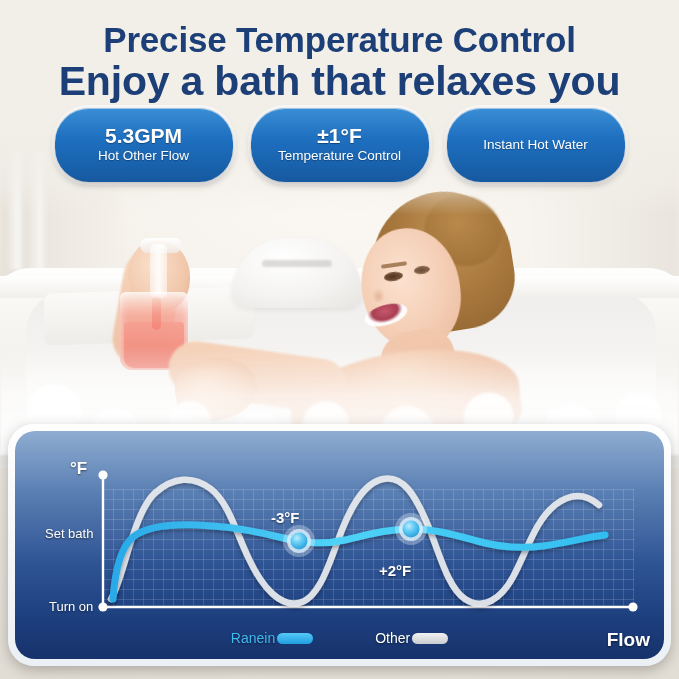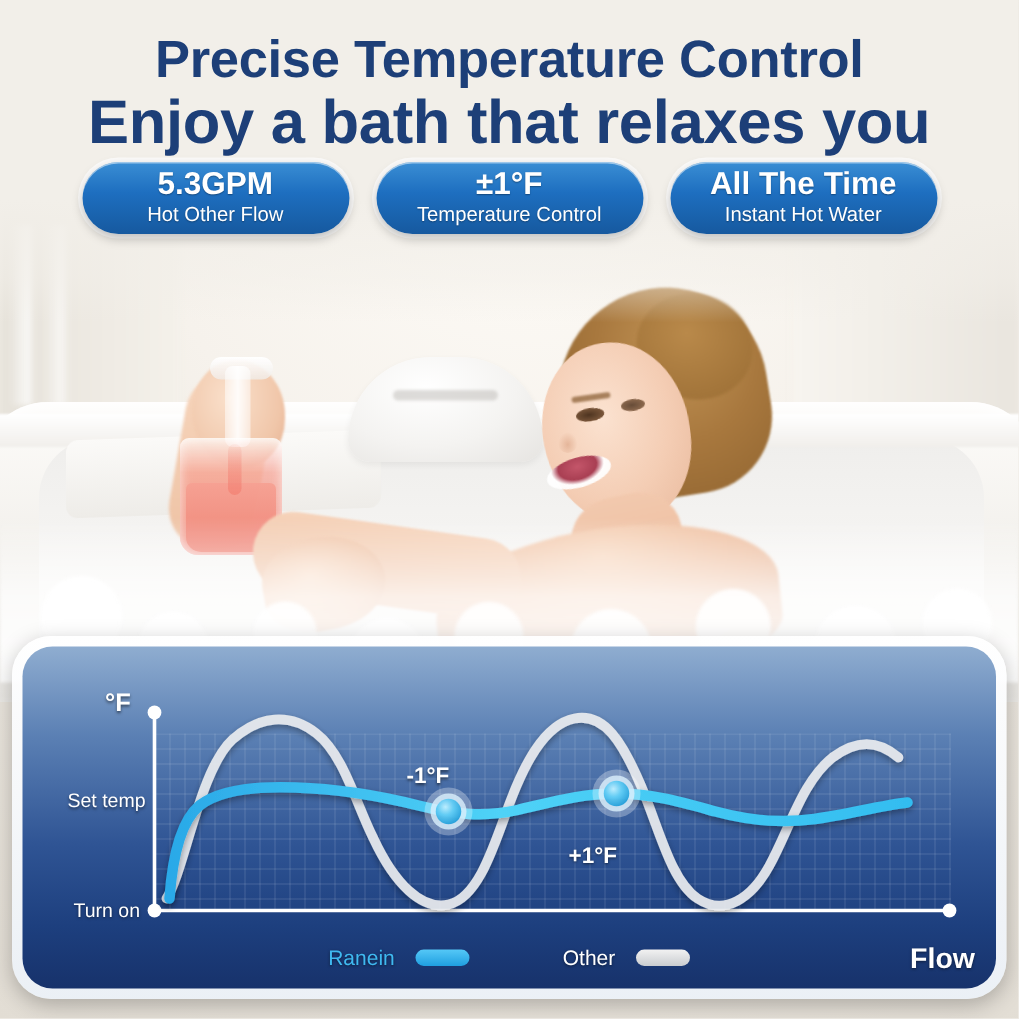--- a/index.html
+++ b/index.html
@@ -191,21 +191,21 @@
     letter-spacing:-.2px;line-height:1.02;
   }
   .title .l1{display:block;font-size:35px;padding-top:22px;}
   .title .l2{display:block;font-size:41px;padding-top:3px;}
 
   .pills{
     position:absolute;left:0;top:108px;width:679px;
     display:flex;justify-content:center;gap:18px;
   }
   .pill{
-    width:178px;height:48px;border-radius:34px;
+    width:178px;height:74px;border-radius:34px;
     background:linear-gradient(180deg,#3a8ed4 0%, #1e6fc0 42%, #16599f 100%);
     box-shadow:0 3px 7px rgba(0,0,0,.25), inset 0 1px 0 rgba(255,255,255,.5), 0 0 0 3px rgba(255,255,255,.75);
     display:flex;flex-direction:column;align-items:center;justify-content:center;
     color:#ffffff;
   }
   .pill .big{font-size:21px;font-weight:bold;line-height:1.05;text-shadow:0 1px 1px rgba(0,0,0,.35);}
   .pill .small{font-size:13.5px;line-height:1.35;text-shadow:0 1px 1px rgba(0,0,0,.3);}
 
   
   .chart-panel{
@@ -236,21 +236,21 @@
   .lbl-time{right:14px;bottom:8px;font-size:19px;font-weight:bold;}
 
   .marker-note{position:absolute;color:#fff;font-size:15px;font-weight:bold;text-shadow:0 1px 2px rgba(0,0,0,.55);}
   .note-minus{left:256px;top:78px;}
   .note-plus{left:364px;top:131px;}
 
   .legend{
     position:absolute;left:0;bottom:13px;width:100%;
     display:flex;justify-content:center;gap:62px;align-items:center;
   }
-  .leg{display:flex;align-items:center;gap:14px;}
+  .leg{display:flex;align-items:center;gap:2px;}
   .leg .t{font-size:14px;text-shadow:0 1px 2px rgba(0,0,0,.5);}
   .leg .sw{width:36px;height:11px;border-radius:7px;}
   .leg-ranein .t{color:#3fb9f0;}
   .leg-ranein .sw{background:linear-gradient(180deg,#55c8f7,#1f9fe0);}
   .leg-other .t{color:#ffffff;}
   .leg-other .sw{background:linear-gradient(180deg,#f2f2f2,#c9ccd0);}
 </style>
 </head>
 <body>
 
@@ -306,21 +306,20 @@
     <div class="pills">
       <div class="pill">
         <span class="big">5.3GPM</span>
         <span class="small">Hot Other Flow</span>
       </div>
       <div class="pill">
         <span class="big">±1°F</span>
         <span class="small">Temperature Control</span>
       </div>
       <div class="pill">
-        <span class="big">All The Time</span>
         <span class="small">Instant Hot Water</span>
       </div>
     </div>
   </div>
 
   <div class="chart-panel">
     <div class="chart-inner">
 
       <div class="chart-grid"></div>
 
@@ -365,26 +364,26 @@
           <circle cx="284" cy="110" r="8.5" fill="url(#dotGrad)"></circle>
         </g>
         <g opacity="0.98">
           <circle cx="396" cy="98" r="16" fill="#ffffff" opacity="0.30"></circle>
           <circle cx="396" cy="98" r="12" fill="#d9eefb" opacity="0.85"></circle>
           <circle cx="396" cy="98" r="8.5" fill="url(#dotGrad)"></circle>
         </g>
       </svg>
 
       <span class="axis-label lbl-degf">°F</span>
-      <span class="axis-label lbl-settemp">Set temp</span>
+      <span class="axis-label lbl-settemp">Set bath</span>
       <span class="axis-label lbl-turnon">Turn on</span>
       <span class="axis-label lbl-time">Flow</span>
 
-      <span class="marker-note note-minus">-1°F</span>
-      <span class="marker-note note-plus">+1°F</span>
+      <span class="marker-note note-minus">-3°F</span>
+      <span class="marker-note note-plus">+2°F</span>
 
       <div class="legend">
         <div class="leg leg-ranein">
           <span class="t">Ranein</span>
           <span class="sw"></span>
         </div>
         <div class="leg leg-other">
           <span class="t">Other</span>
           <span class="sw"></span>
         </div>

